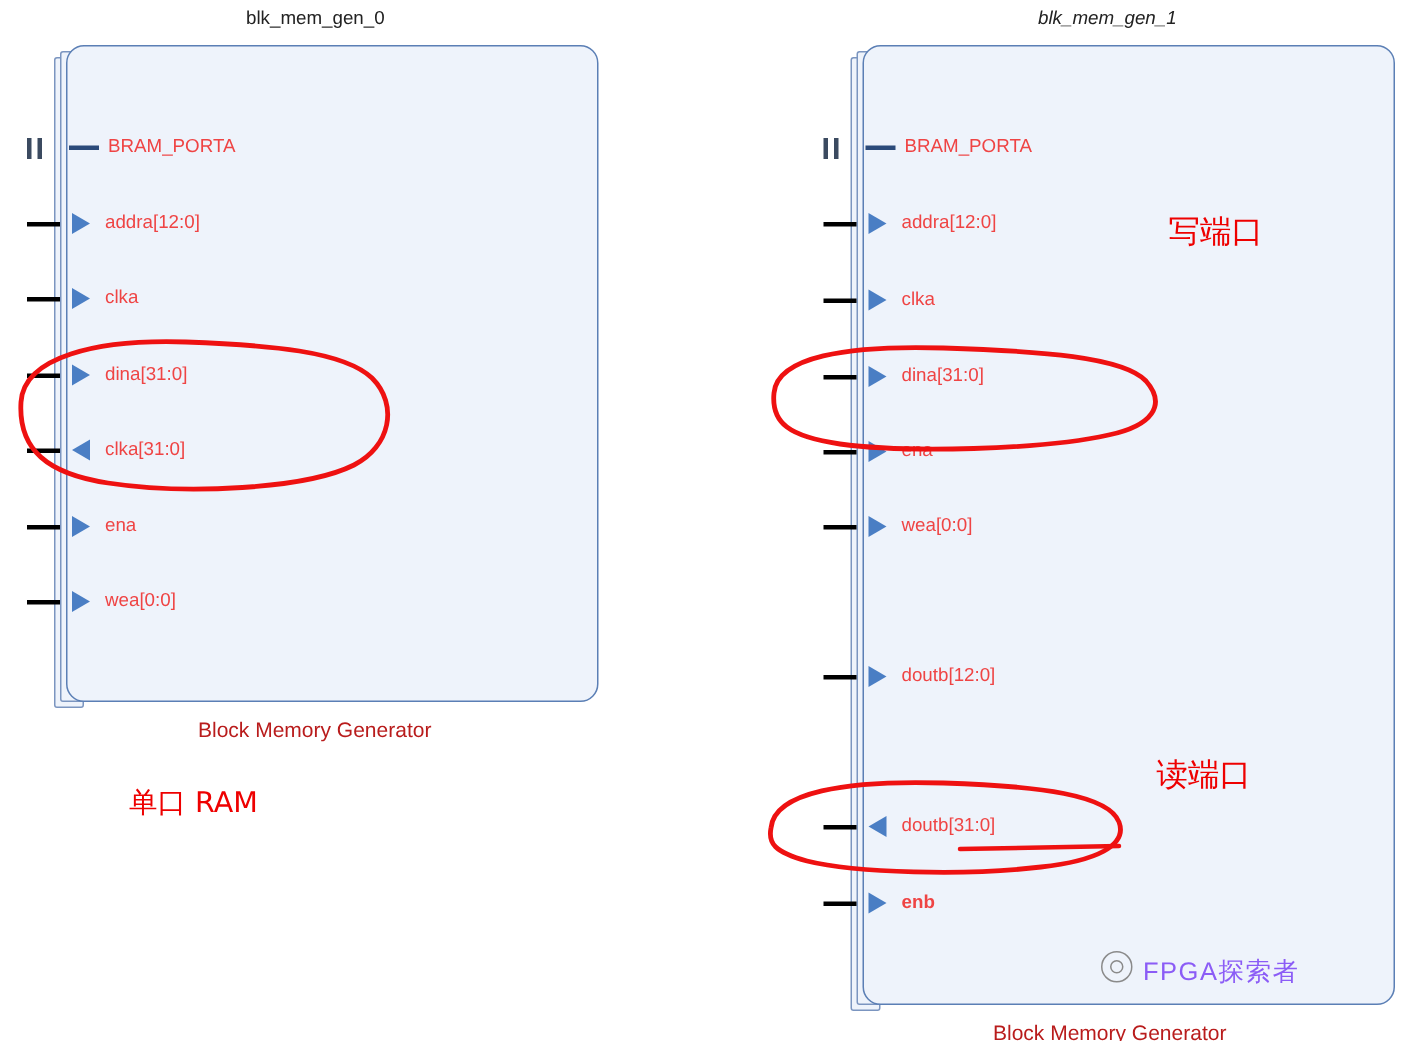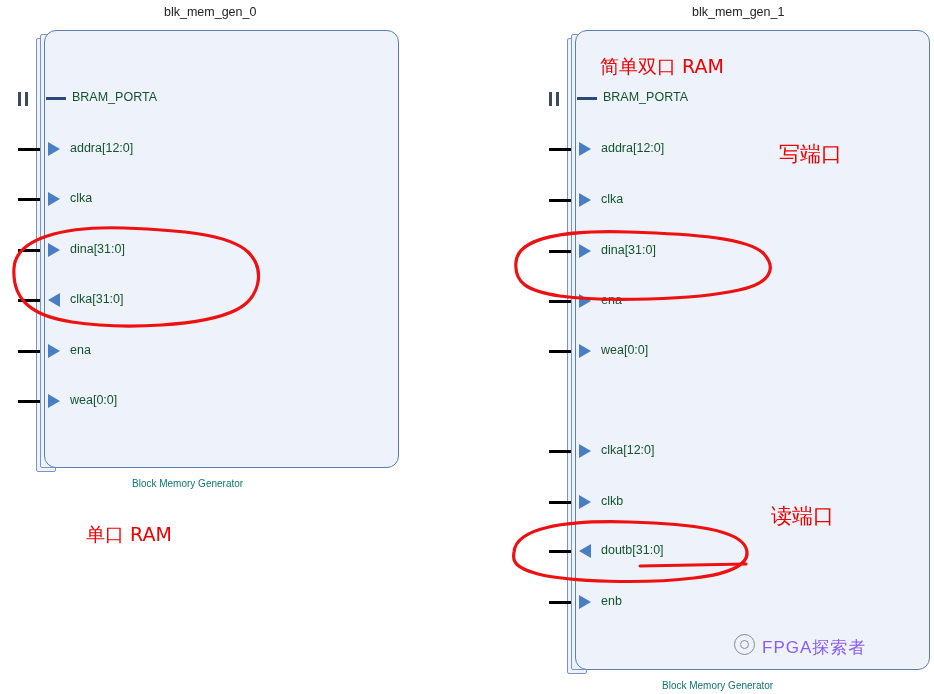--- a/index.html
+++ b/index.html
@@ -21,22 +21,22 @@
     height: 524px;
   }
   .block-title {
     position: absolute;
     font-size: 12.5px;
     color: #222222;
     white-space: nowrap;
   }
   .block-caption {
     position: absolute;
-    font-size: 10px;
-    color: #0f766e;
+    font-size: 14px;
+    color: #b91c1c;
     white-space: nowrap;
   }
   .ip-box {
     position: absolute;
     background: #eef3fb;
     border: 1.5px solid #5b7fb5;
     border-radius: 12px;
     box-sizing: border-box;
   }
   
@@ -99,21 +99,21 @@
     width: 0; height: 0;
     border-top: 7px solid transparent;
     border-bottom: 7px solid transparent;
     border-right: 12px solid #4a7ec4;
   }
   .pin-label {
     position: absolute;
     left: 52px;
     top: 2px;
     font-size: 12.5px;
-    color: #14532d;
+    color: #ef4444;
     white-space: nowrap;
   }
   .pin-label.group {
     left: 54px;
   }
   .annot {
     position: absolute;
     color: #ee0000;
     white-space: nowrap;
     font-family: "DejaVu Sans", sans-serif;
@@ -202,21 +202,21 @@
   <div class="pin-row" style="left:14px; top:391px; width:260px;">
     <div class="pin-stub"></div>
     <div class="tri-right"></div>
     <div class="pin-label">wea[0:0]</div>
   </div>
 
   <div class="block-caption" style="left:128px; top:478px;">Block Memory Generator</div>
 
   <div class="annot annot-lg" style="left:82px; top:522px;">单口 RAM</div>
 
-  <div class="block-title" style="left:688px; top:5px;">blk_mem_gen_1</div>
+  <div class="block-title" style="left:688px; top:5px;font-style:italic;">blk_mem_gen_1</div>
 
   <div class="shadow-layer" style="left:563px; top:38px; width:20px; height:636px;"></div>
   <div class="shadow-layer" style="left:567px; top:34px; width:20px; height:636px;"></div>
 
   <div class="ip-box" style="left:571px; top:30px; width:355px; height:640px;"></div>
 
   <div class="pin-row" style="left:545px; top:88px; width:260px;">
     <div class="pin-bus"></div>
     <div class="pin-bus2"></div>
     <div class="pin-dash"></div>
@@ -250,44 +250,38 @@
   <div class="pin-row" style="left:545px; top:341px; width:260px;">
     <div class="pin-stub"></div>
     <div class="tri-right"></div>
     <div class="pin-label">wea[0:0]</div>
   </div>
 
 
   <div class="pin-row" style="left:545px; top:441px; width:260px;">
     <div class="pin-stub"></div>
     <div class="tri-right"></div>
-    <div class="pin-label">clka[12:0]</div>
-  </div>
-
-  <div class="pin-row" style="left:545px; top:492px; width:260px;">
-    <div class="pin-stub"></div>
-    <div class="tri-right"></div>
-    <div class="pin-label">clkb</div>
-  </div>
+    <div class="pin-label">doutb[12:0]</div>
+  </div>
+
 
   <div class="pin-row" style="left:545px; top:541px; width:260px;text-decoration:underline;">
     <div class="pin-stub"></div>
     <div class="tri-left"></div>
     <div class="pin-label">doutb[31:0]</div>
   </div>
 
-  <div class="pin-row" style="left:545px; top:592px; width:260px;">
+  <div class="pin-row" style="left:545px; top:592px; width:260px;font-weight:bold;">
     <div class="pin-stub"></div>
     <div class="tri-right"></div>
     <div class="pin-label">enb</div>
   </div>
 
   <div class="block-caption" style="left:658px; top:680px;">Block Memory Generator</div>
 
-  <div class="annot annot-lg" style="left:596px; top:54px;">简单双口 RAM</div>
   <div class="annot annot-md" style="left:775px; top:140px;">写端口</div>
   <div class="annot annot-md" style="left:767px; top:466px;margin-top:36px;">读端口</div>
 
   <svg class="overlay" viewBox="0 0 934 694">
 
     <path d="M 10 268 C 12 238, 60 226, 120 228 C 175 230, 225 234, 244 252
              C 262 270, 256 298, 232 310 C 200 326, 120 330, 68 322
              C 28 316, 8 300, 10 268 Z" fill="none" stroke="#ee1111" stroke-width="3.2" stroke-linecap="round"></path>
 
     <path d="M 512 262 C 514 238, 560 230, 625 232 C 690 234, 745 238, 760 254

